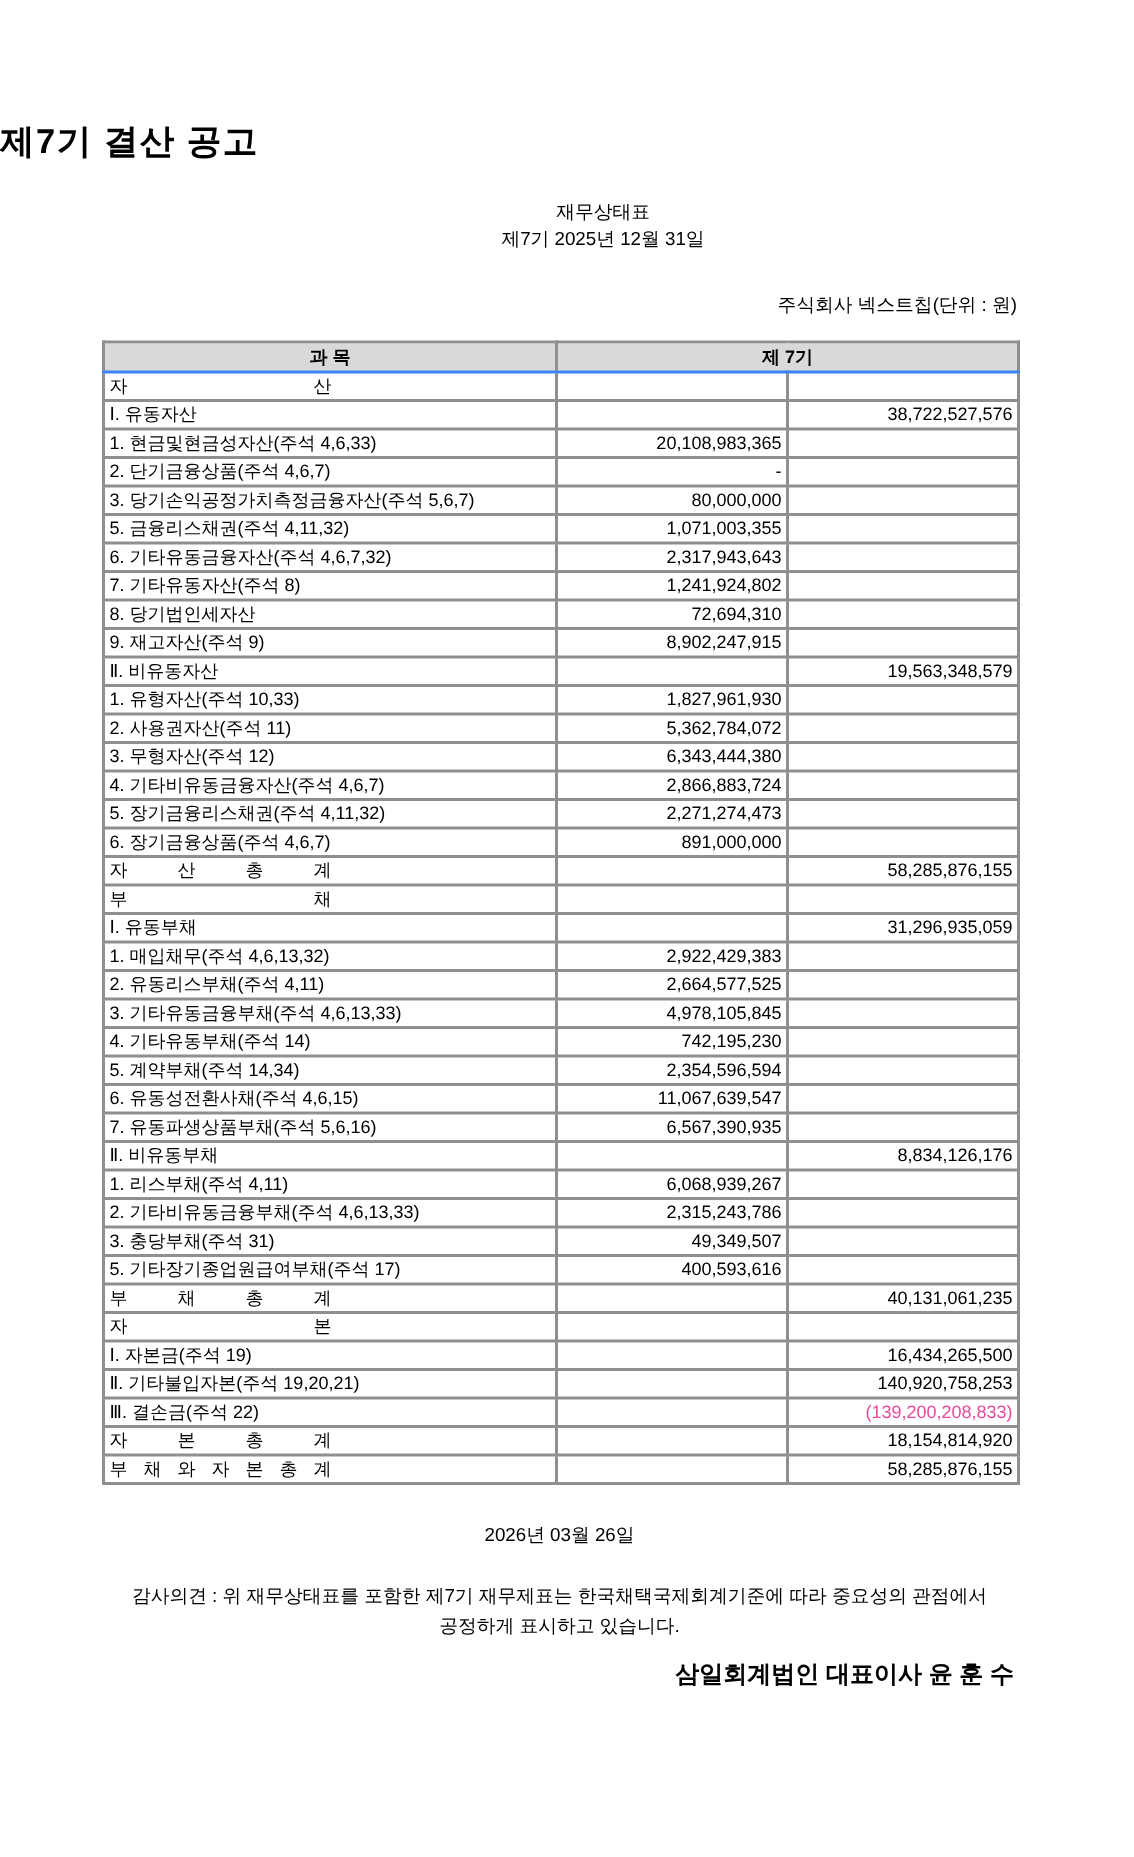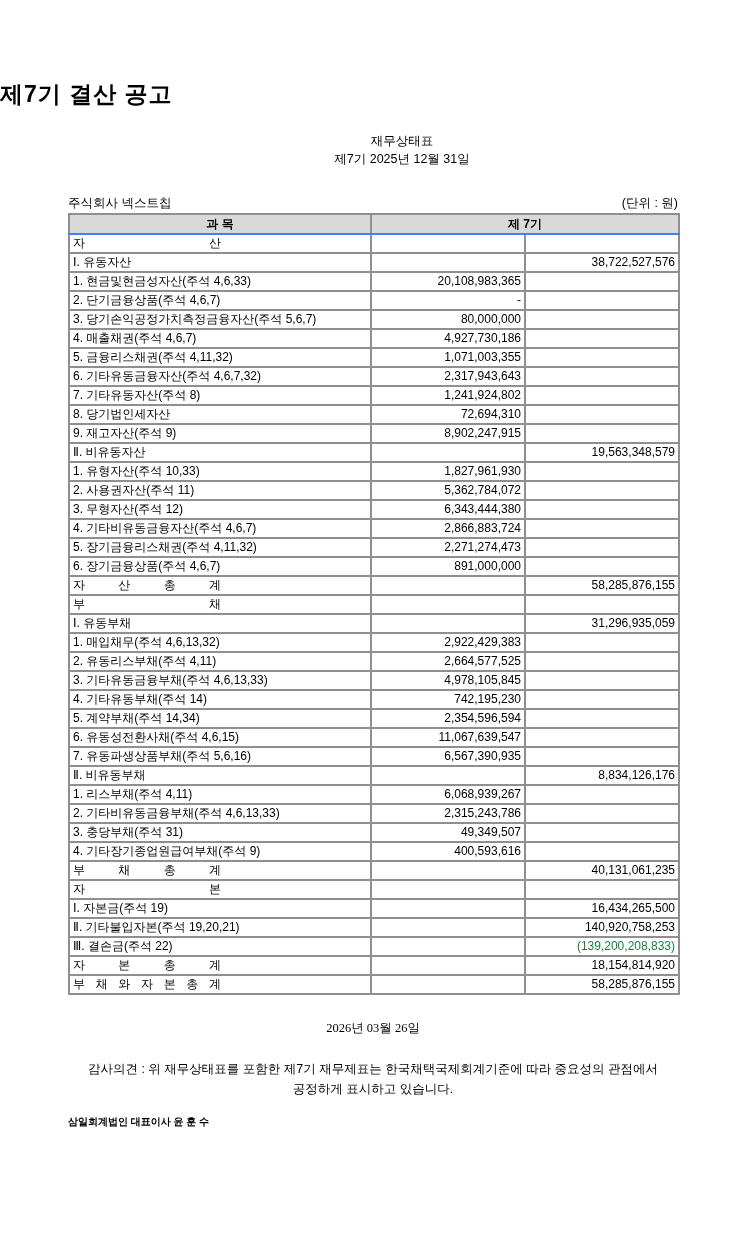--- a/index.html
+++ b/index.html
@@ -21,25 +21,25 @@
     font-weight: bold;
     line-height: 28px;
     letter-spacing: 1px;
   }
   .subtitle-block { margin-top: 24px; text-align: center; }
   .subtitle { font-size: 12.5px; line-height: 18px; padding-left: 48px; }
 
   .company-row {
     margin-top: 27px;
     display: flex;
-    justify-content: space-between;
+    justify-content: flex-end;
     align-items: flex-end;
     font-size: 12.5px;
     line-height: 16px;
-    margin-bottom: 2px;
+    margin-bottom: 16px;
   }
 
   table.bs {
     border-collapse: collapse;
     table-layout: fixed;
     width: 610px;
     border: 2px solid #000;
   }
   table.bs col.c1 { width: 302px; }
   table.bs col.c2 { width: 154px; }
@@ -76,31 +76,31 @@
     text-align: center;
     font-size: 13px;
     font-weight: bold;
     line-height: 17px;
   }
   .date-line {
     margin-top: 25px;
     text-align: center;
     font-size: 12.5px;
     line-height: 17px;
-    font-family: Liberation Serif, serif;
   }
   .audit-para {
     margin-top: 22px;
     font-size: 12.5px;
     line-height: 20px;
     text-align: center;
   }
   .auditor-line {
     margin-top: 0px;
-    font-size: 10px;
+    text-align: right;
+    font-size: 16px;
     font-weight: bold;
     line-height: 20px;
     padding-right: 2px;
   }
 </style>
 </head>
 <body>
 
 <div class="page">
   <div class="doc-title">제7기 결산 공고</div>
@@ -148,25 +148,20 @@
             <td class="c-label indent">2. 단기금융상품(주석 4,6,7)</td>
             <td class="c-num">-</td>
             <td class="c-num"></td>
           </tr>
           <tr>
             <td class="c-label indent">3. 당기손익공정가치측정금융자산(주석 5,6,7)</td>
             <td class="c-num">80,000,000</td>
             <td class="c-num"></td>
           </tr>
           <tr>
-            <td class="c-label indent">4. 매출채권(주석 4,6,7)</td>
-            <td class="c-num">4,927,730,186</td>
-            <td class="c-num"></td>
-          </tr>
-          <tr>
             <td class="c-label indent">5. 금융리스채권(주석 4,11,32)</td>
             <td class="c-num">1,071,003,355</td>
             <td class="c-num"></td>
           </tr>
           <tr>
             <td class="c-label indent">6. 기타유동금융자산(주석 4,6,7,32)</td>
             <td class="c-num">2,317,943,643</td>
             <td class="c-num"></td>
           </tr>
           <tr>
@@ -283,21 +278,21 @@
             <td class="c-label indent">2. 기타비유동금융부채(주석 4,6,13,33)</td>
             <td class="c-num">2,315,243,786</td>
             <td class="c-num"></td>
           </tr>
           <tr>
             <td class="c-label indent">3. 충당부채(주석 31)</td>
             <td class="c-num">49,349,507</td>
             <td class="c-num"></td>
           </tr>
           <tr>
-            <td class="c-label indent">4. 기타장기종업원급여부채(주석 9)</td>
+            <td class="c-label indent">5. 기타장기종업원급여부채(주석 17)</td>
             <td class="c-num">400,593,616</td>
             <td class="c-num"></td>
           </tr>
           <tr>
             <td class="c-label"><span class="spread">부 채 총 계</span></td>
             <td class="c-num"></td>
             <td class="c-num">40,131,061,235</td>
           </tr>
           <tr>
             <td class="c-label"><span class="spread">자 본</span></td>
@@ -310,21 +305,21 @@
             <td class="c-num">16,434,265,500</td>
           </tr>
           <tr>
             <td class="c-label">Ⅱ. 기타불입자본(주석 19,20,21)</td>
             <td class="c-num"></td>
             <td class="c-num">140,920,758,253</td>
           </tr>
           <tr>
             <td class="c-label">Ⅲ. 결손금(주석 22)</td>
             <td class="c-num"></td>
-            <td class="c-num" style="color: #15803d;">(139,200,208,833)</td>
+            <td class="c-num" style="color: #ec4899;">(139,200,208,833)</td>
           </tr>
           <tr>
             <td class="c-label"><span class="spread">자 본 총 계</span></td>
             <td class="c-num"></td>
             <td class="c-num">18,154,814,920</td>
           </tr>
           <tr>
             <td class="c-label"><span class="spread">부 채 와 자 본 총 계</span></td>
             <td class="c-num"></td>
             <td class="c-num">58,285,876,155</td>

